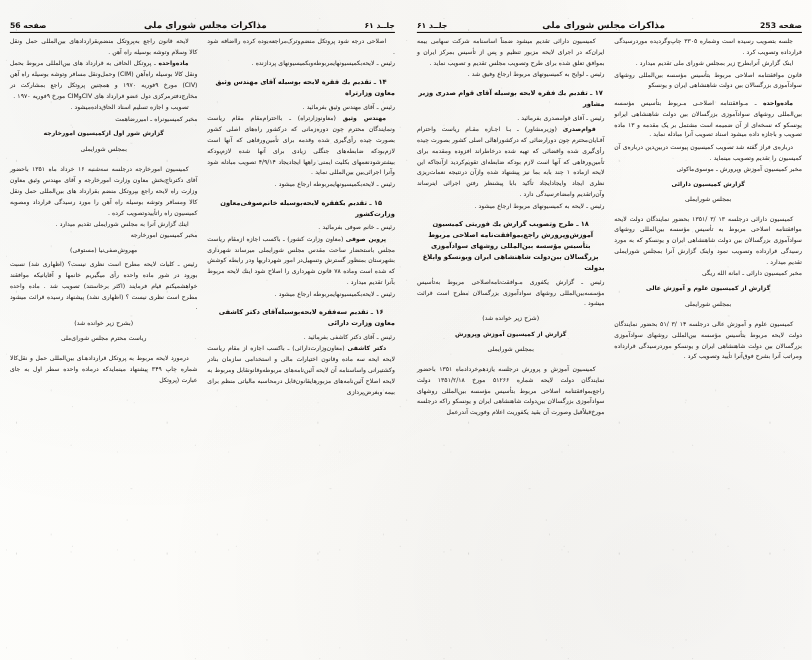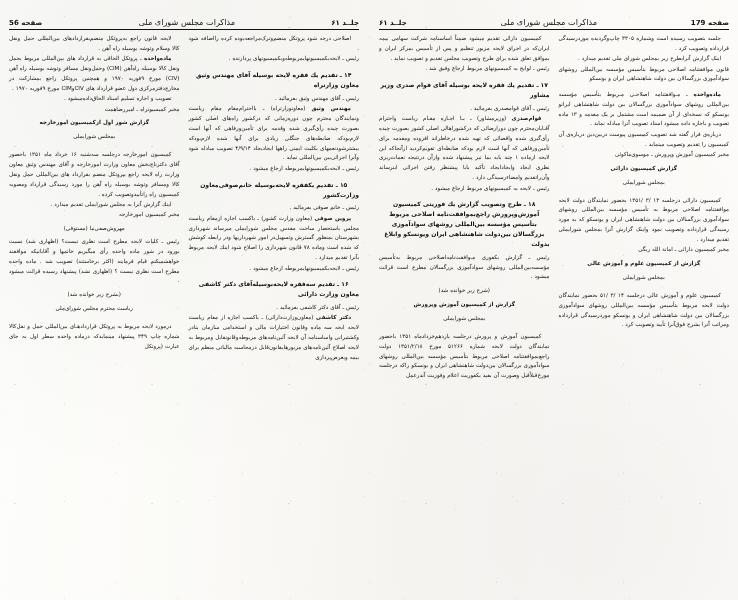--- a/index.html
+++ b/index.html
@@ -37,21 +37,21 @@
   .page.right{padding:14px 10px 10px 9px;}
 
   
   .runhead{
     display:flex;align-items:flex-end;justify-content:space-between;
     font-size:7.2px;font-weight:bold;letter-spacing:0;
     padding-bottom:2px;
     height:13px;
   }
   .runhead .rh-side{white-space:nowrap;font-size:7px;}
-  .runhead .rh-title{white-space:nowrap;font-size:8.1px;font-weight:normal;}
+  .runhead .rh-title{white-space:nowrap;font-size:8.1px;font-weight:bold;}
   .rule{border-top:1.4px solid #15110e;margin-top:0;margin-bottom:4px;}
 
   
   .cols{display:flex;flex-direction:row;gap:9px;height:566px;}
   .col{
     flex:1 1 0;min-width:0;
     font-size:5.55px;line-height:1.78;
     text-align:justify;text-align-last:right;
     position:relative;
   }
@@ -75,21 +75,21 @@
 </head>
 <body>
 
 <div id="scan"></div>
 <div id="speckle"></div>
 
 <div class="spread">
 
   <div class="page left">
     <div class="runhead">
-      <span class="rh-side">صفحه 179</span>
+      <span class="rh-side">صفحه 253</span>
       <span class="rh-title">مذاکرات مجلس شورای ملی</span>
       <span class="rh-side">جلــد ۶۱</span>
     </div>
     <div class="rule"></div>
     <div class="cols">
       <div class="col" id="L-outer">
           <p class="body">جلسه بتصویب رسیده است وشماره ۳۳۰۵ چاپ‌وگردیده مورد‌رسیدگی قرارداده وتصویب کرد .</p>
           <p class="body">اینک گزارش آنرا‌بطرح زیر بمجلس شورای ملی تقدیم میدارد .</p>
           <p class="body noind">قانون موافقتنامه اصلاحی مربوط بتأسیس مؤسسه بین‌المللی روشهای سوادآموزی بزرگسالان بین دولت شاهنشاهی ایران و یونسکو</p>
           <span class="sp"></span>

